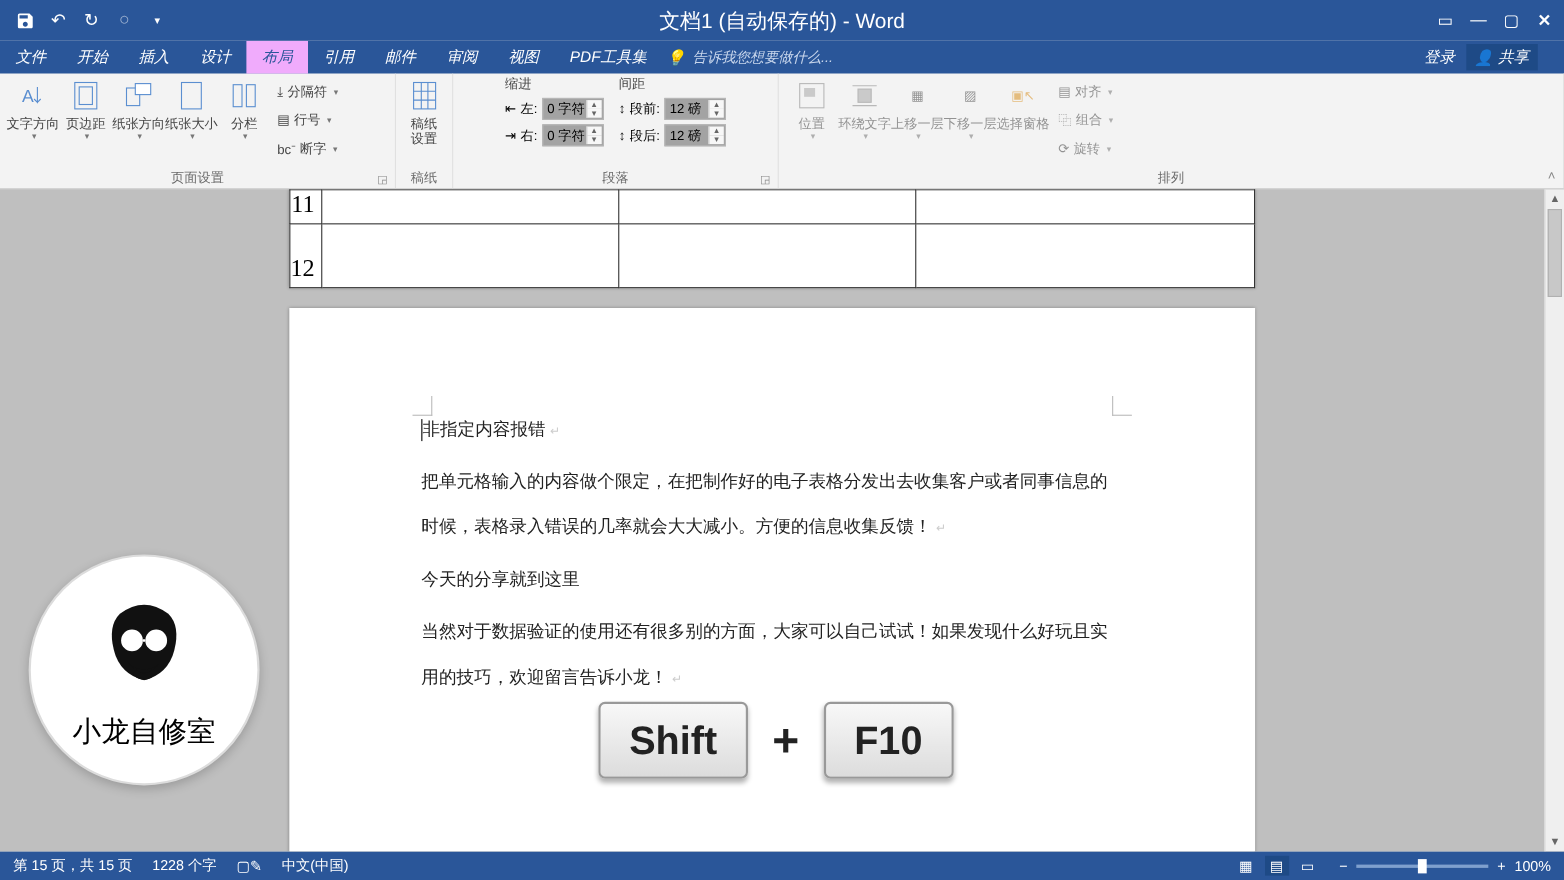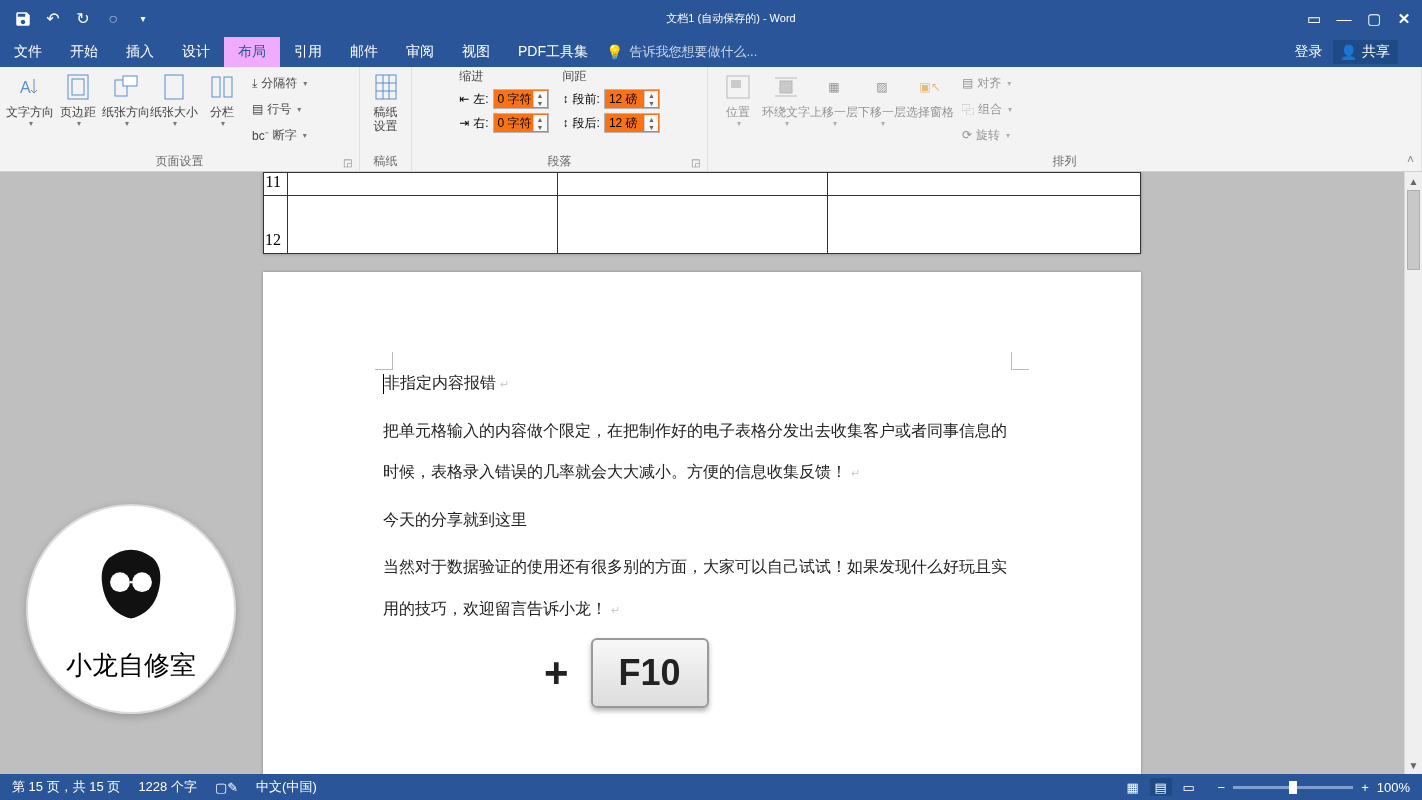--- a/index.html
+++ b/index.html
@@ -3,60 +3,60 @@
 <meta charset="utf-8">
 <style>
   * { margin: 0; padding: 0; box-sizing: border-box; }
   body { font-family: "Microsoft YaHei", Arial, sans-serif; background: #e6e6e6; overflow: hidden; font-size: 12px; }
   #app { width: 1422px; height: 800px; display: flex; flex-direction: column; position: relative; }
 
   
   .title-bar { height: 37px; background: #2a5699; color: #fff; display: flex; align-items: center; position: relative; }
   .qa-left { display: flex; align-items: center; gap: 12px; padding-left: 14px; }
   .qa-icon { width: 18px; height: 18px; display: inline-flex; align-items: center; justify-content: center; color: #fff; font-size: 16px; }
-  .title-text { position: absolute; left: 50%; transform: translateX(-50%); font-size: 11px; margin-left: 20px; }
+  .title-text { position: absolute; left: 50%; transform: translateX(-50%); font-size: 19px; }
   .title-right { position: absolute; right: 8px; display: flex; gap: 10px; }
   .title-right .wbtn { width: 20px; height: 20px; display:inline-flex; align-items:center; justify-content:center; font-size:15px; color:#fff;}
   .title-right .wbtn.close { font-weight:bold; }
 
   
-  .tab-row { height: 30px; background: #2a5699; color: #fff; display: flex; align-items: stretch; font-size: 14px; }
+  .tab-row { height: 30px; background: #2a5699; color: #fff; display: flex; align-items: stretch; font-size: 14px; font-style: italic; }
   .tab-row .tab { padding: 0 14px; display: flex; align-items: center; cursor: pointer; }
   .tab-row .tab.active { background: #f0abfc; color: #2a5699; }
   .tell-me { margin-left: 4px; color: #c8d6ec; display: flex; align-items: center; font-size: 13px; }
   .tell-me .bulb { margin-right: 6px; font-size: 14px; color:#ffd253; }
   .tab-right { margin-left: auto; display: flex; align-items: center; padding-right:24px; gap:10px; }
   .tab-right .login { color:#fff; }
   .tab-right .share { background:#1e4a86; padding:3px 8px; display:flex; align-items:center; gap:4px;}
 
   
   .ribbon { height: 105px; background: #f3f3f3; border-bottom: 1px solid #d0d0d0; display: flex; position: relative; }
   .ribbon-group { display: flex; flex-direction: column; border-right: 1px solid #e0e0e0; position: relative; }
   .ribbon-group-content { flex: 1; display: flex; align-items: flex-start; padding: 4px 6px; }
   .ribbon-group-label { height: 18px; text-align: center; font-size: 12px; color: #6a6a6a; position:relative; }
   .big-btn { display: flex; flex-direction: column; align-items: center; justify-content: flex-start; width: 48px; height: 78px; padding-top: 2px; color: #444; font-size: 12px; }
   .big-btn .bicon { width: 32px; height: 28px; display:flex; align-items:center; justify-content:center; margin-bottom: 4px;}
   .big-btn .lbl { text-align: center; line-height: 14px; }
   .mini-stack { display: flex; flex-direction: column; gap: 6px; padding-top:2px; font-size:12px; color:#444; }
   .mini-row { display:flex; align-items:center; gap:4px; height:20px; }
-  .spinner { width: 56px; height: 20px; border: 1px solid #b6b6b6; background: #f97316; display: flex; align-items: center; padding-left: 4px; font-size: 12px; position: relative; }
+  .spinner { width: 56px; height: 20px; border: 1px solid #b6b6b6; background: #a3a3a3; display: flex; align-items: center; padding-left: 4px; font-size: 12px; position: relative; }
   .spinner .arrows { position:absolute; right:1px; top:1px; bottom:1px; width:14px; display:flex; flex-direction:column; }
   .spinner .arrows div { flex:1; border-left:1px solid #ccc; background:#f7f7f7; display:flex;align-items:center;justify-content:center; font-size:7px; color:#666;}
   .ind-row { display:flex; align-items:center; gap:4px; height:24px;}
   .hdr-lbl { font-size:12px; color:#444; margin-bottom:2px;}
   .group-launcher { position:absolute; right:4px; bottom:2px; width:12px; height:12px; font-size:10px; color:#888; }
   .collapse-ribbon { position:absolute; right:8px; bottom:4px; font-size:12px; color:#888; }
 
   
   .workspace { flex: 1; background: #bfbfbf; position: relative; overflow:hidden; display:flex; }
   .doc-scroll { flex:1; overflow:hidden; display:flex; flex-direction:column; align-items:center; }
   .page-frag { width: 878px; background: #fff; box-shadow: 0 0 3px rgba(0,0,0,.3); margin-top:0;}
   .table-frag { width:100%; border-collapse:collapse; }
   .table-frag td { border:1px solid #333; height:58px; }
-  .table-frag td.num { width:24px; text-align:right; padding-right:6px; font-size:16px; font-family:"Times New Roman",serif; vertical-align:bottom; padding-bottom:4px;}
+  .table-frag td.num { width:24px; text-align:right; padding-right:6px; font-size:22px; font-family:"Times New Roman",serif; vertical-align:bottom; padding-bottom:4px;}
   .table-frag tr.short td { height:22px; }
   .page2 { width:878px; background:#fff; box-shadow:0 0 3px rgba(0,0,0,.3); margin-top:18px; padding: 90px 120px 40px 120px; font-size:16px; line-height:2.6; color:#222; position:relative; min-height:520px; }
   .page2 .corner { position:absolute; width:18px; height:18px; border-color:#bbb; }
   .page2 .corner.tl { top:86px; left:118px; border-left:1px solid #bbb; border-top:1px solid #bbb; transform:translate(-6px,-6px) rotate(180deg);}
   .page2 .corner.tr { top:86px; right:118px; border-right:1px solid #bbb; border-top:1px solid #bbb; transform:translate(6px,-6px) rotate(180deg);}
   .para { margin-bottom: 6px; }
   .cursor-mark { display:inline-block; width:1px; height:20px; background:#000; vertical-align:middle; }
   .ret { color:#ccc; font-size:11px; margin-left:4px; }
   .vscroll { width:18px; background:#efefef; border-left:1px solid #d8d8d8; display:flex; flex-direction:column; }
   .vscroll .arrow { height:18px; display:flex;align-items:center;justify-content:center; font-size:10px; color:#666; }
@@ -390,20 +390,21 @@
             <circle cx="60" cy="42" r="9" fill="#fff"></circle>
           <line x1="49" y1="42" x2="51" y2="42" stroke="#fff" stroke-width="2"></line>
           <path d="M35 58 Q50 80 65 58 Q60 66 50 66 Q40 66 35 58 Z" fill="#111"></path>
           <path d="M42 68 Q50 76 58 68" stroke="#111" stroke-width="5" fill="none"></path>
         </svg>
         <div class="logo-name">小龙自修室</div>
       </div>
     </div>
 
     <div class="key-overlay">
+      <div class="keycap">Shift</div>
       <div class="plus">+</div>
       <div class="keycap">F10</div>
     </div>
   </div>
 
   <div class="status-bar">
     <span>第 15 页，共 15 页</span>
     <span>1228 个字</span>
     <span>▢✎</span>
     <span>中文(中国)</span>

